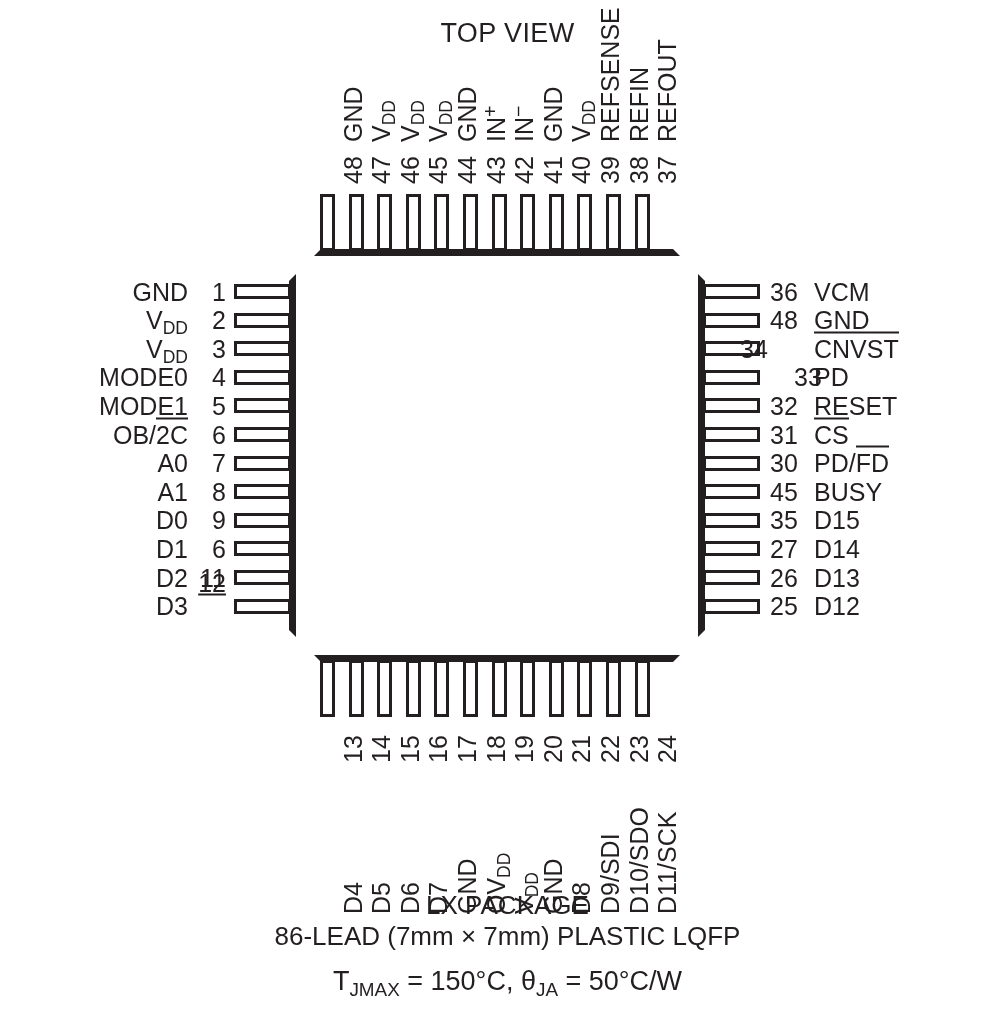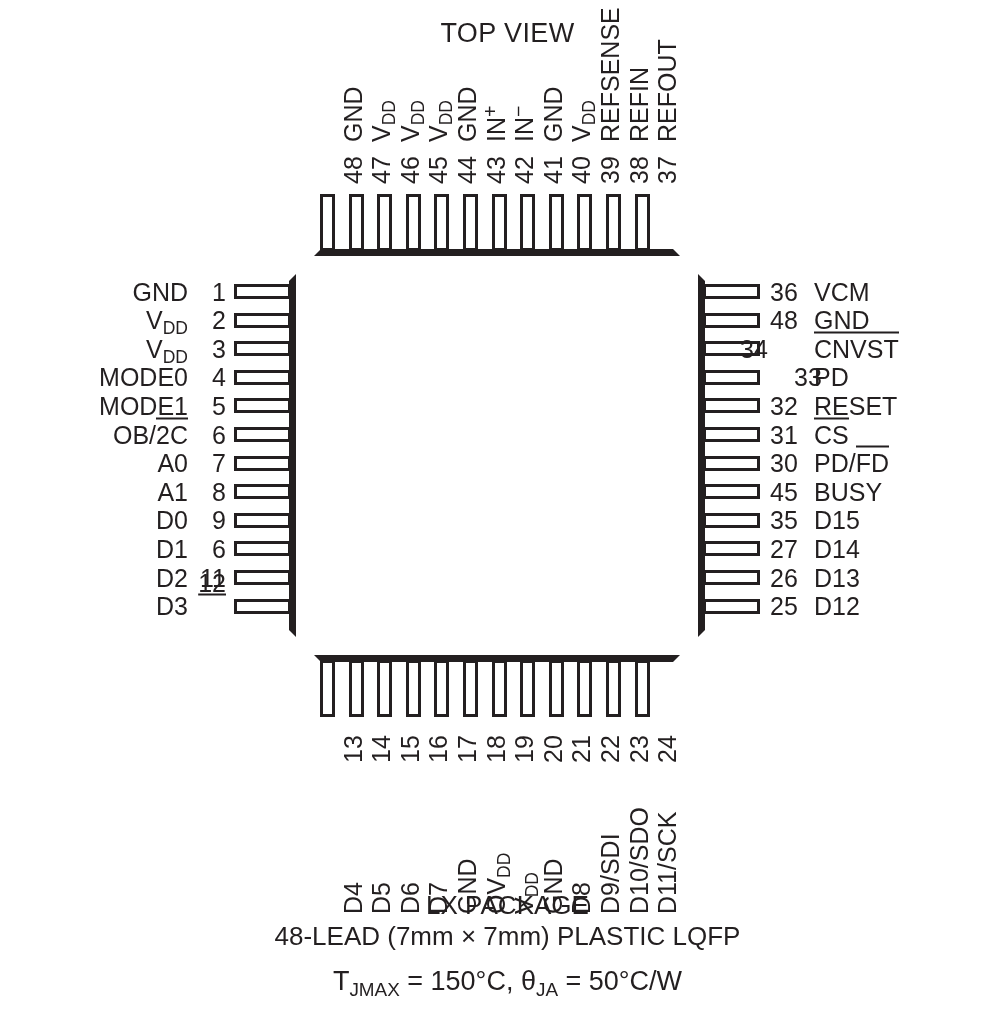--- a/index.html
+++ b/index.html
@@ -297,16 +297,16 @@
       <div class="pin-vert bot-name" style="left: 556.3px; top: 914px;">D8</div>
       <div class="pin-vert bot-num" style="left: 584.9px; top: 763px;">22</div>
       <div class="pin-vert bot-name" style="left: 584.9px; top: 914px;">D9/SDI</div>
       <div class="pin-vert bot-num" style="left: 613.5px; top: 763px;">23</div>
       <div class="pin-vert bot-name" style="left: 613.5px; top: 914px;">D10/SDO</div>
       <div class="pin-vert bot-num" style="left: 642.1px; top: 763px;">24</div>
       <div class="pin-vert bot-name" style="left: 642.1px; top: 914px;">D11/SCK</div>
     </div>
 
   <div class="caption caption-pkg"><span>LX PACKAGE</span></div>
-  <div class="caption caption-lead"><span>48-LEAD (7mm × 7mm) PLASTIC LQFP</span></div>
+  <div class="caption caption-lead"><span>86-LEAD (7mm × 7mm) PLASTIC LQFP</span></div>
   <div class="caption caption-therm"><span><span>T</span><span class="sub">JMAX</span><span> = 150°C, θ</span><span class="sub">JA</span><span> = 50°C/W</span></span></div>
 
 </div>
 
 </body></html>

